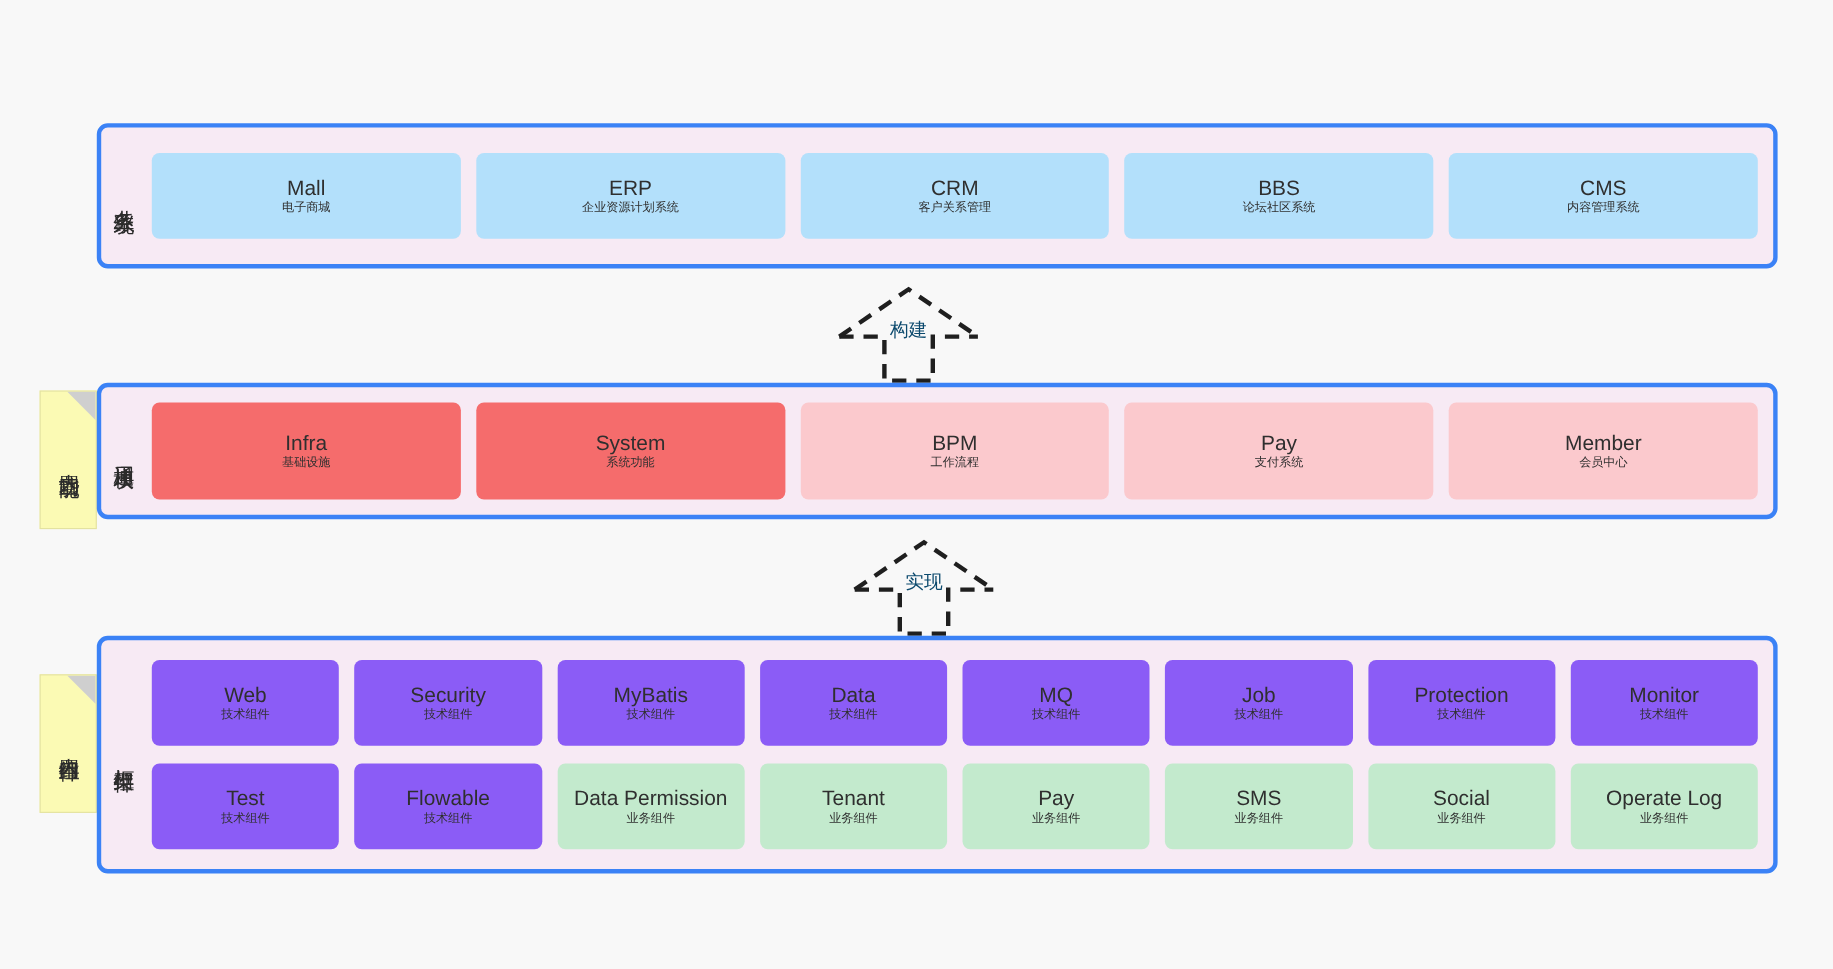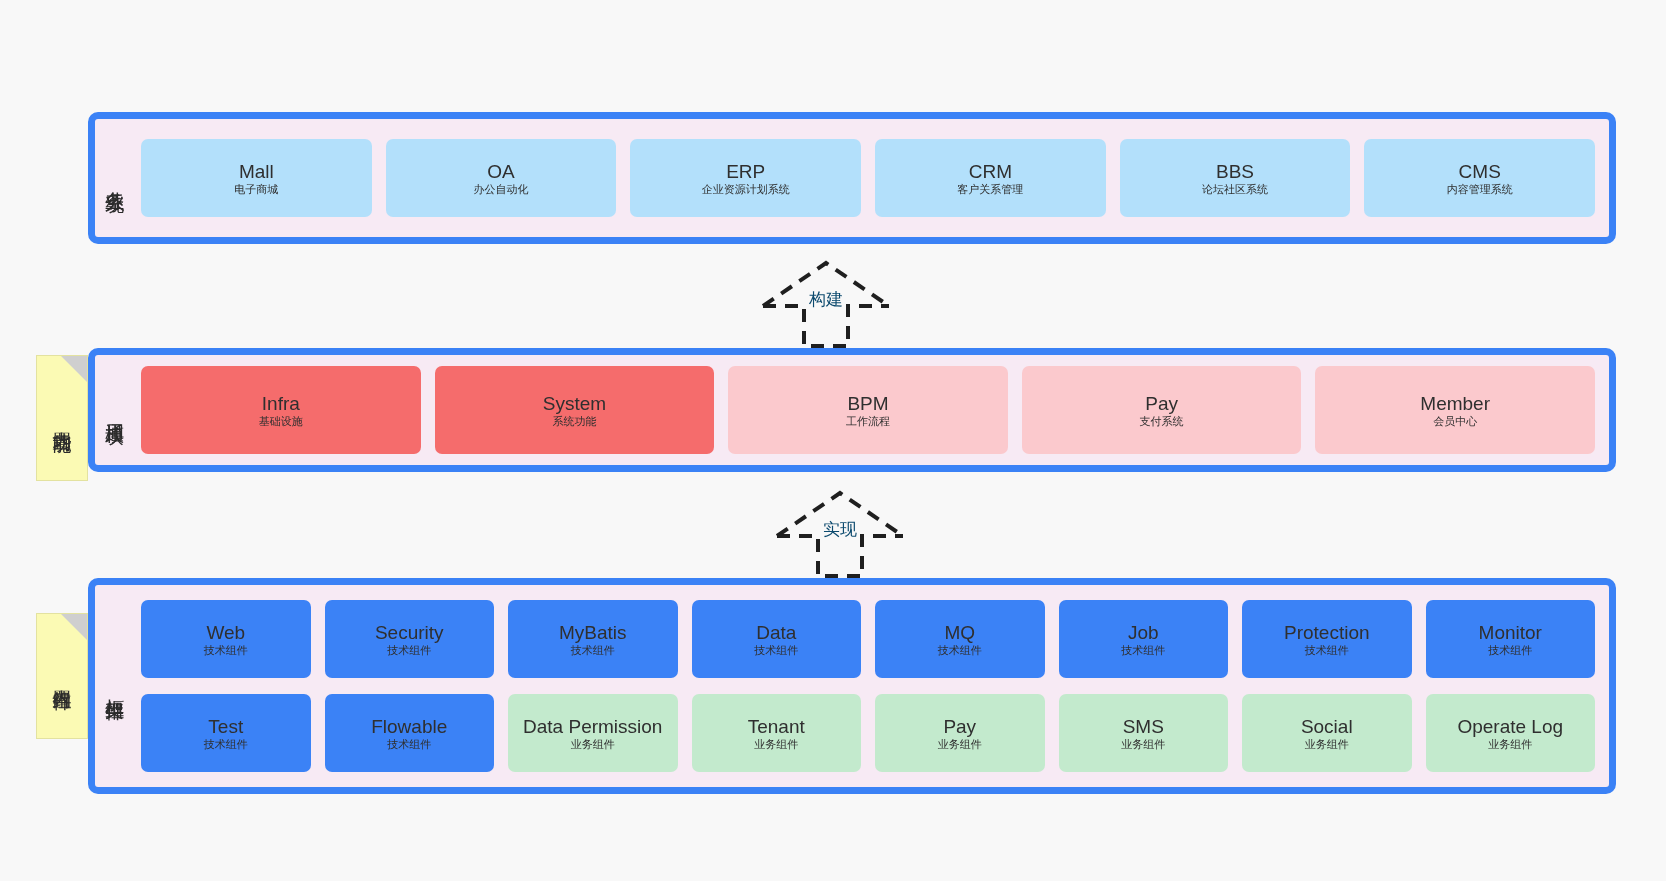--- a/index.html
+++ b/index.html
@@ -19,21 +19,21 @@
   .canvas {
     position: absolute;
     inset: 0;
   }
 
   
   .layer {
     position: absolute;
     box-sizing: border-box;
     background: #f7eaf4;
-    border: 7px solid #3b82f6;
+    border: 4px solid #3b82f6;
     border-radius: 10px;
     display: flex;
     flex-direction: row;
     align-items: stretch;
   }
 
   .layer-title {
     flex: 0 0 auto;
     width: 40px;
     display: flex;
@@ -77,21 +77,21 @@
     line-height: 1.22;
     padding: 4px 6px;
     color: #2f2f2f;
   }
   .node .t1 { font-size: 19px; }
   .node .t2 { font-size: 11px; }
 
   .n-blue        { background: #b3e0fb; height: 78px; }
   .n-red         { background: #f56c6c; height: 88px; }
   .n-pink        { background: #fbc9cd; height: 88px; }
-  .n-green       { background: #3b82f6; height: 78px; }
+  .n-green       { background: #8b5cf6; height: 78px; }
   .n-greenlight  { background: #c3eacd; height: 78px; }
 
   
   .sticky {
     position: absolute;
     box-sizing: border-box;
     background: #fbfab4;
     border: 1px solid #e3e2a0;
     display: flex;
     align-items: center;
@@ -135,24 +135,20 @@
 
   <div class="layer" id="layer-0" style="left:88px; top:112px; width:1528px; height:132px;">
     <div class="layer-title">业务系统</div>
     <div class="layer-body">
       <div class="row">
         <div class="node n-blue">
           <span class="t1">Mall</span>
           <span class="t2">电子商城</span>
         </div>
         <div class="node n-blue">
-          <span class="t1">OA</span>
-          <span class="t2">办公自动化</span>
-        </div>
-        <div class="node n-blue">
           <span class="t1">ERP</span>
           <span class="t2">企业资源计划系统</span>
         </div>
         <div class="node n-blue">
           <span class="t1">CRM</span>
           <span class="t2">客户关系管理</span>
         </div>
         <div class="node n-blue">
           <span class="t1">BBS</span>
           <span class="t2">论坛社区系统</span>

